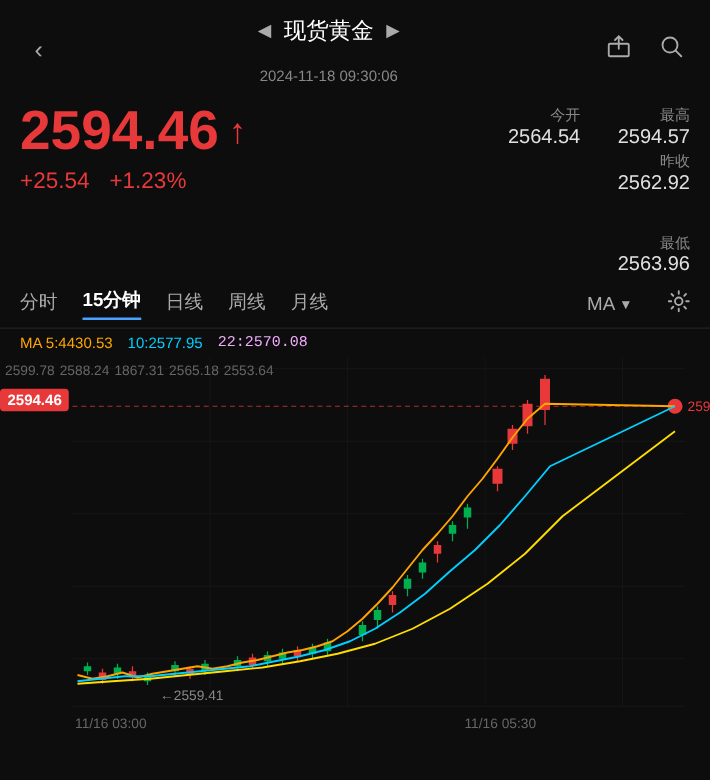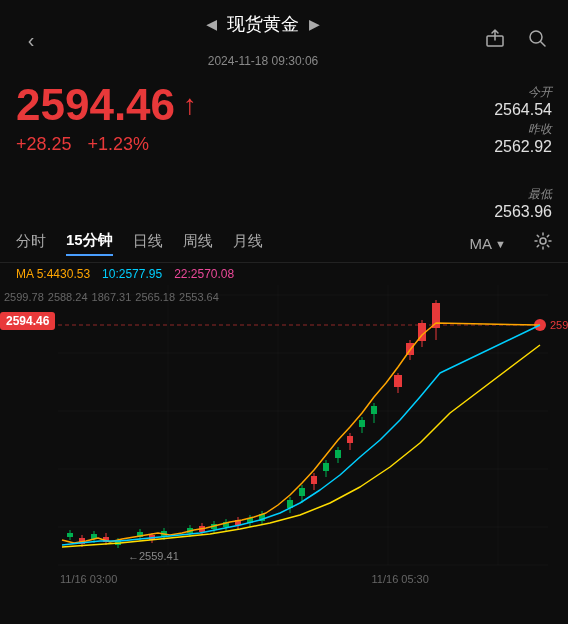--- a/index.html
+++ b/index.html
@@ -97,21 +97,20 @@
     }
     .stat-item {
       display: flex;
       flex-direction: column;
       align-items: flex-end;
     }
     .stat-label {
       font-size: 12px;
       color: #888;
       text-align: left;
-      font-style: italic;
     }
     .stat-value {
       font-size: 16px;
       color: #e0e0e0;
       font-weight: 500;
     }
 
     
     .tab-bar {
       display: flex;
@@ -150,21 +149,21 @@
 
     
     .ma-legend {
       padding: 4px 16px;
       font-size: 12px;
       display: flex;
       gap: 12px;
     }
     .ma5 { color: #ffa500; }
     .ma10 { color: #00cfff; }
-    .ma22 { color: #ec4899; }
+    .ma22 { color: #f0abfc; font-family: Liberation Mono, monospace; }
     .y-label {
       font-size: 11px;
       color: #666;
       padding-left: 4px;
     }
   </style>
 </head>
 <body>
 
 <div class="header">
@@ -193,29 +192,33 @@
   </div>
 </div>
 
 <div class="price-section">
   <div class="price-left">
     <div class="price-main">
       <span>2594.46</span>
       <span class="price-arrow-up">↑</span>
     </div>
     <div class="price-change">
-      <span class="price-change-val">+28.25</span>
+      <span class="price-change-val">+25.54</span>
       <span class="price-change-val">+1.23%</span>
     </div>
   </div>
   <div class="price-right">
     <div class="price-stats-row">
       <div class="stat-item">
         <span class="stat-label">今开</span>
         <span class="stat-value">2564.54</span>
+      </div>
+      <div class="stat-item">
+        <span class="stat-label">最高</span>
+        <span class="stat-value">2594.57</span>
       </div>
     </div>
     <div class="price-stats-row" style="margin-top:0;flex-direction:column;">
       <div class="stat-item">
         <span class="stat-label">昨收</span>
         <span class="stat-value">2562.92</span>
       </div>
       <div class="stat-item">
         <span class="stat-label">最低</span>
         <span class="stat-value">2563.96</span>

